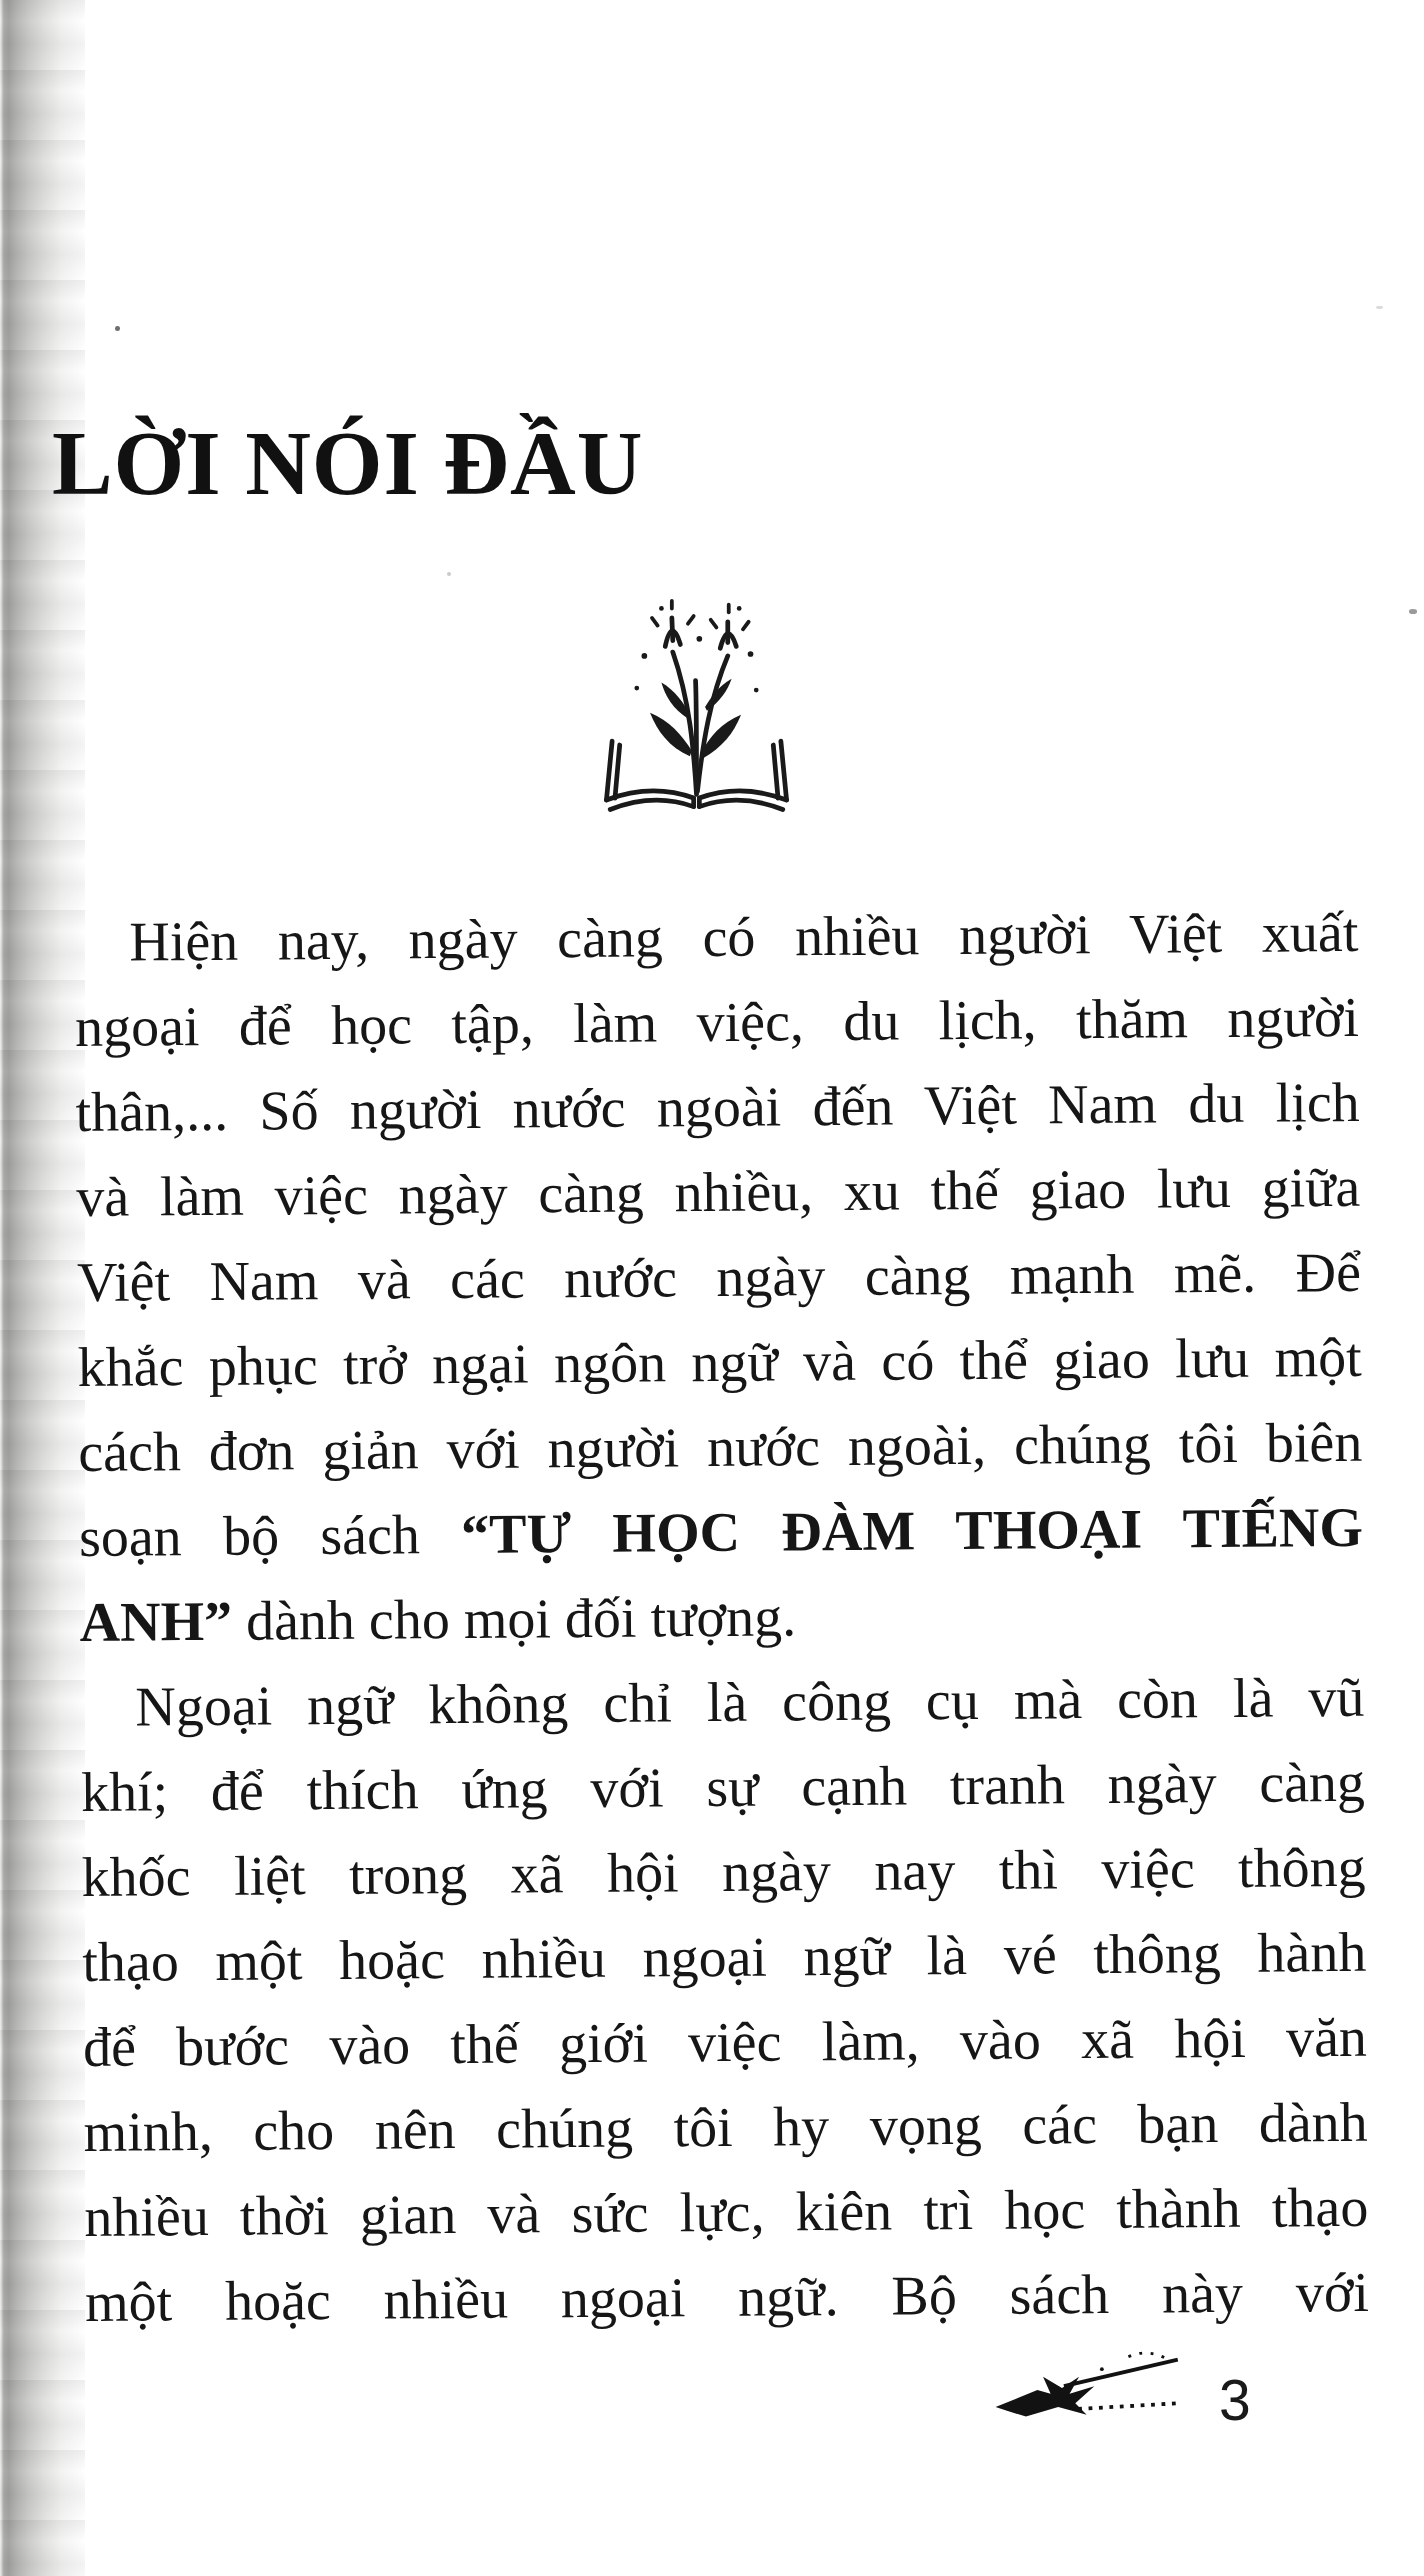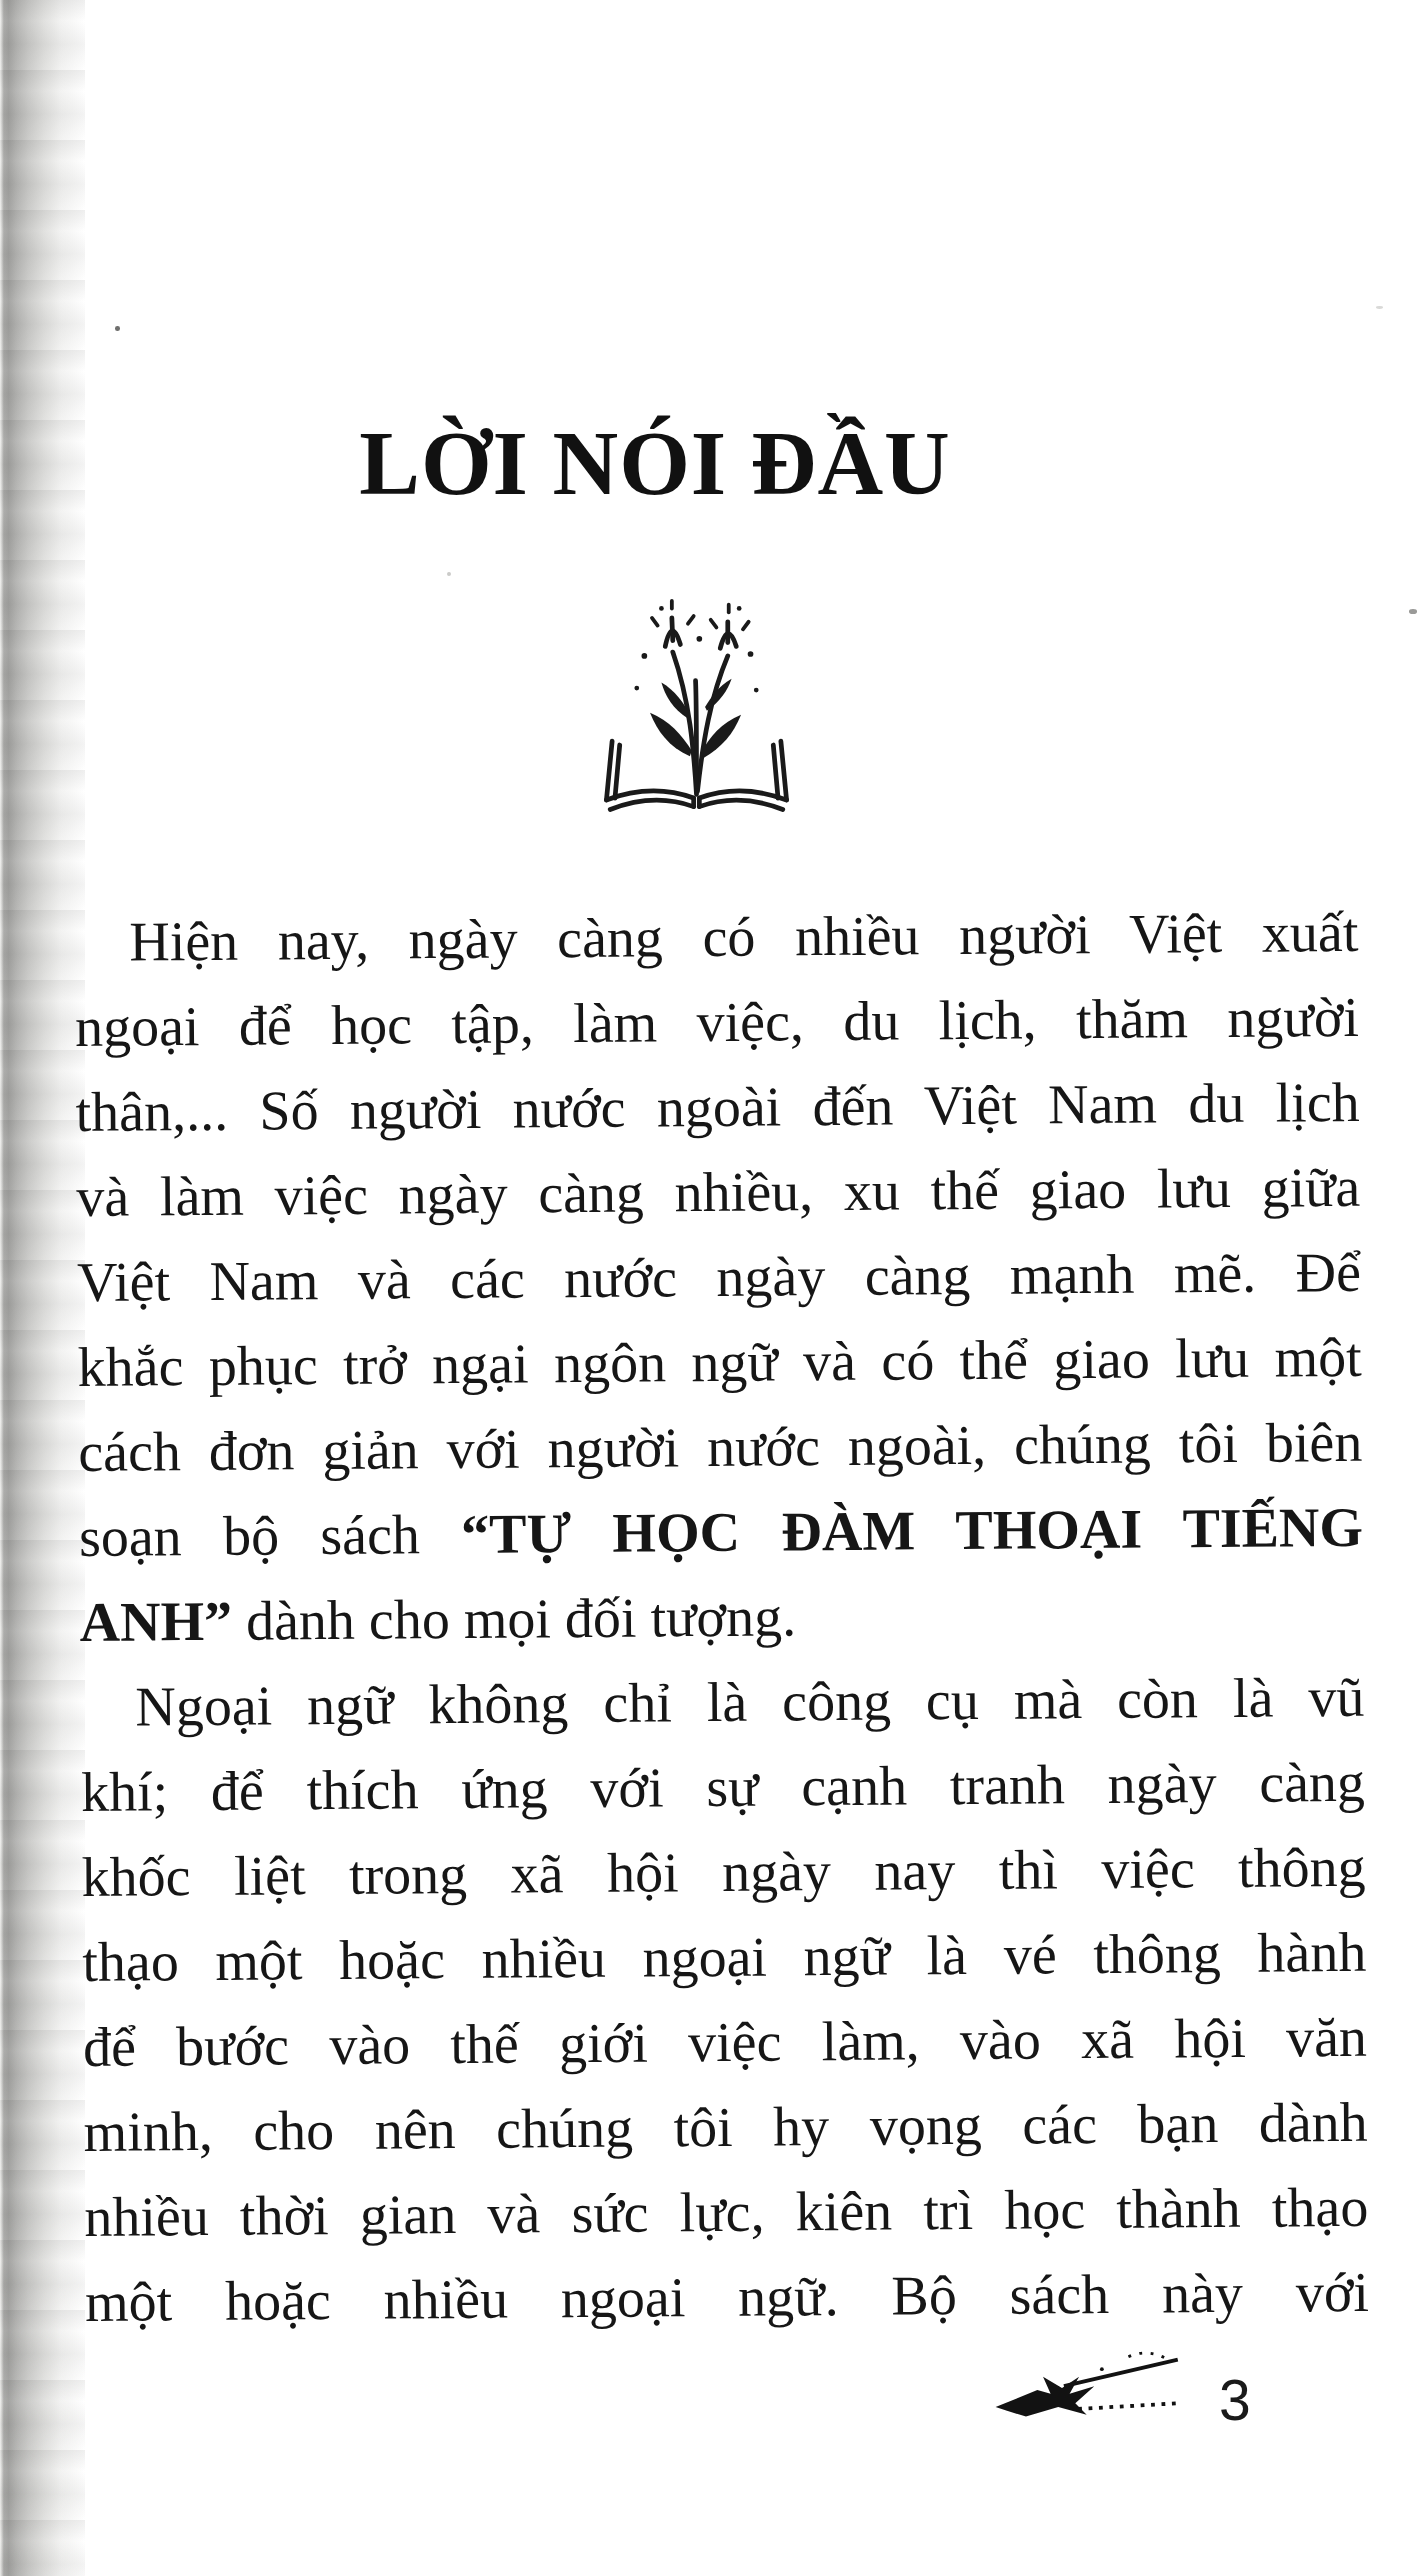--- a/index.html
+++ b/index.html
@@ -26,21 +26,20 @@
         #f4f4f2 0px, #e4e4e2 0.9px, #a8a8a6 3.8px, #9f9f9d 8.5px,
         #b4b4b2 17px, #c9c9c7 28.5px, #dfdfdd 44px, #f2f2f1 61px, #ffffff 85px);
   }
 
   .title {
     position: absolute;
     top: 407px;
     left: 52px;
     width: 1206px;
     margin: 0;
-    text-align: center;
     font-size: 91px;
     line-height: 114px;
     font-weight: bold;
     letter-spacing: 0.9px;
     color: #111111;
   }
 
   .ornament {
     position: absolute;
     left: 578px;

